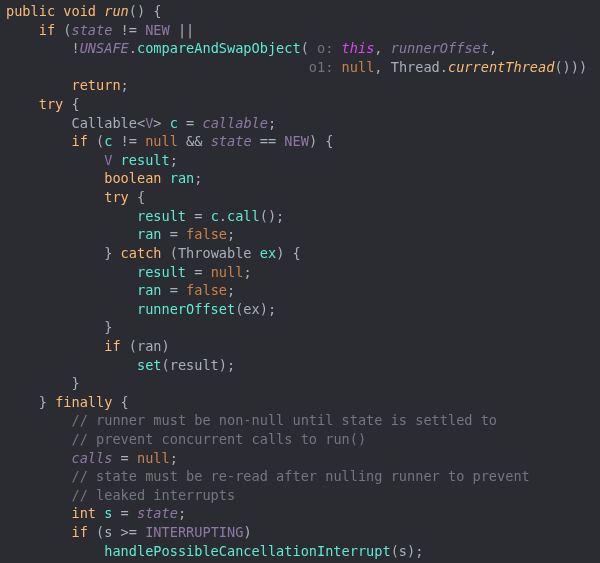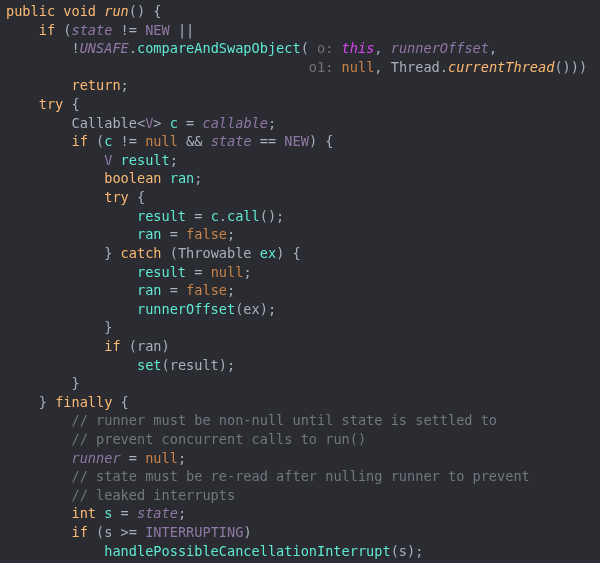--- a/index.html
+++ b/index.html
@@ -57,21 +57,21 @@
                 <span class="ident">result</span> <span class="op">=</span> <span class="nullc">null</span><span class="punc">;</span>
                 <span class="ident">ran</span> <span class="op">=</span> <span class="false">false</span><span class="punc">;</span>
                 <span class="ident">runnerOffset</span><span class="punc">(ex);</span>
             <span class="punc">}</span>
             <span class="kw">if</span> <span class="punc">(ran)</span>
                 <span class="ident">set</span><span class="punc">(result);</span>
         <span class="punc">}</span>
     <span class="punc">}</span> <span class="kw">finally</span> <span class="punc">{</span>
         <span class="comment">// runner must be non-null until state is settled to</span>
         <span class="comment">// prevent concurrent calls to run()</span>
-        <span class="field">runner</span> <span class="op">=</span> <span class="nullc">null</span><span class="punc">;</span>
+        <span class="field">calls</span> <span class="op">=</span> <span class="nullc">null</span><span class="punc">;</span>
         <span class="comment">// state must be re-read after nulling runner to prevent</span>
         <span class="comment">// leaked interrupts</span>
         <span class="kw">int</span> <span class="ident">s</span> <span class="op">=</span> <span class="field">state</span><span class="punc">;</span>
         <span class="kw">if</span> <span class="punc">(s</span> <span class="op">&gt;=</span> <span class="slit">INTERRUPTING</span><span class="punc">)</span>
             <span class="ident">handlePossibleCancellationInterrupt</span><span class="punc">(s);</span>
     <span class="punc">}</span>
 
 </pre>
 
 </body></html>

